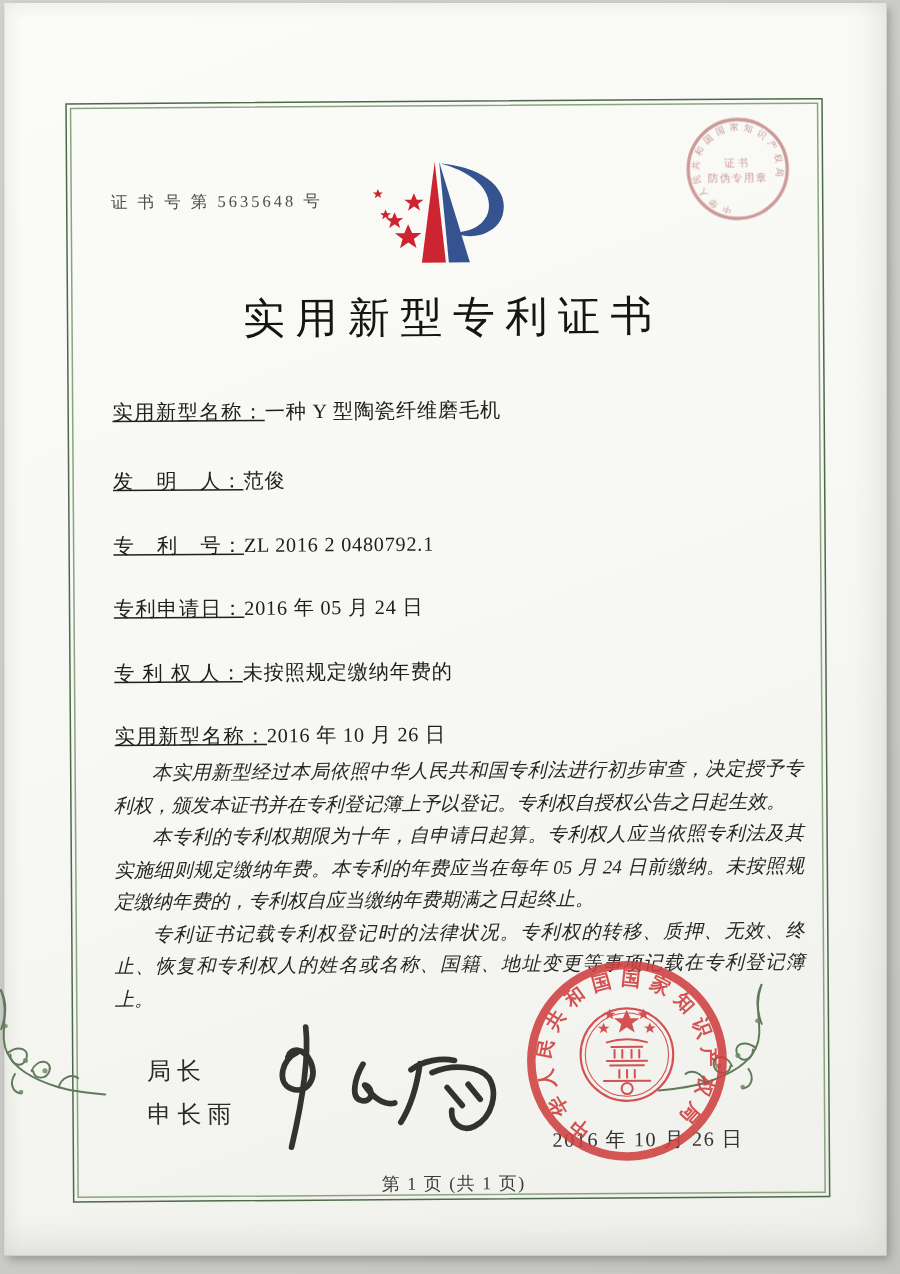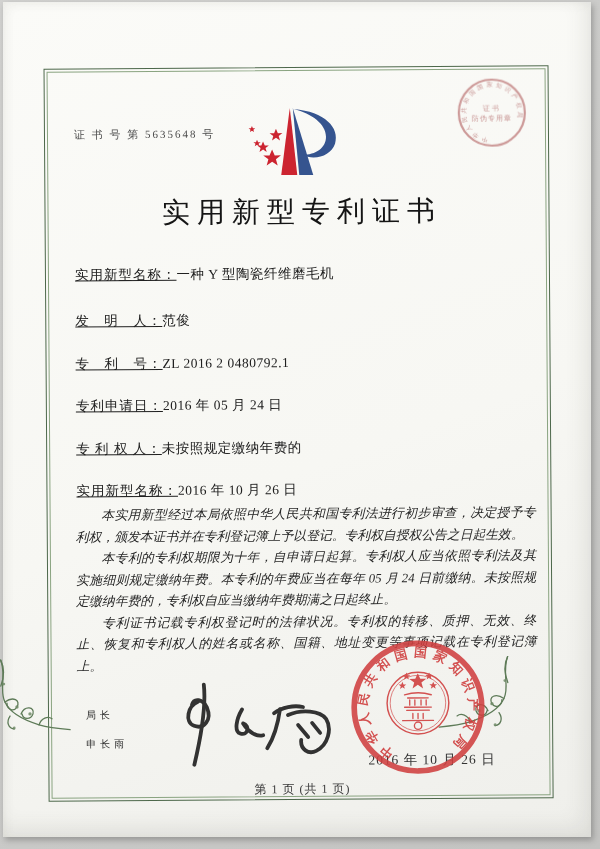--- a/index.html
+++ b/index.html
@@ -49,21 +49,21 @@
   .f-value { letter-spacing:.5px; }
 
   .body-text {
     position:absolute; left:75px; top:504px; width:460px;
     font-size:12.8px; line-height:21.5px; text-align:justify; color:#262626;
     font-style:italic;
   }
   .body-text p { text-indent:2em; }
 
   .director { position:absolute; left:84px; top:699px; font-family:"Liberation Sans","DejaVu Sans",sans-serif; }
-  .director .line { font-size:10px; letter-spacing:4px; color:#2b2b2b; line-height:29px; }
+  .director .line { font-size:16px; letter-spacing:4px; color:#2b2b2b; line-height:29px;margin-left:12px; }
 
   .signature { position:absolute; left:168px; top:678px; width:180px; height:92px; }
 
   .seal-date { position:absolute; left:366px; top:752px; font-size:13.5px; color:#333; letter-spacing:1px; z-index:1; }
   .main-seal { position:absolute; left:344px; top:636px; width:144px; height:144px; z-index:2; opacity:.88; }
   .anti-seal { position:absolute; left:457px; top:77px; width:74px; height:74px; opacity:.6; filter:blur(.3px); }
 
   .page-footer {
     position:absolute; left:0; width:600px; top:781px; text-align:center;
     font-size:12px; letter-spacing:1px; color:#3a3a3a;

